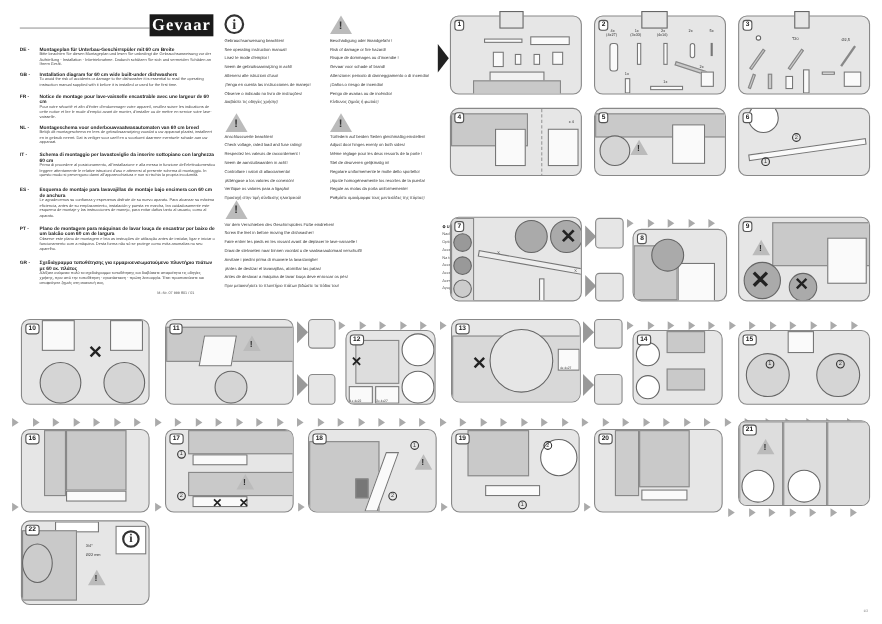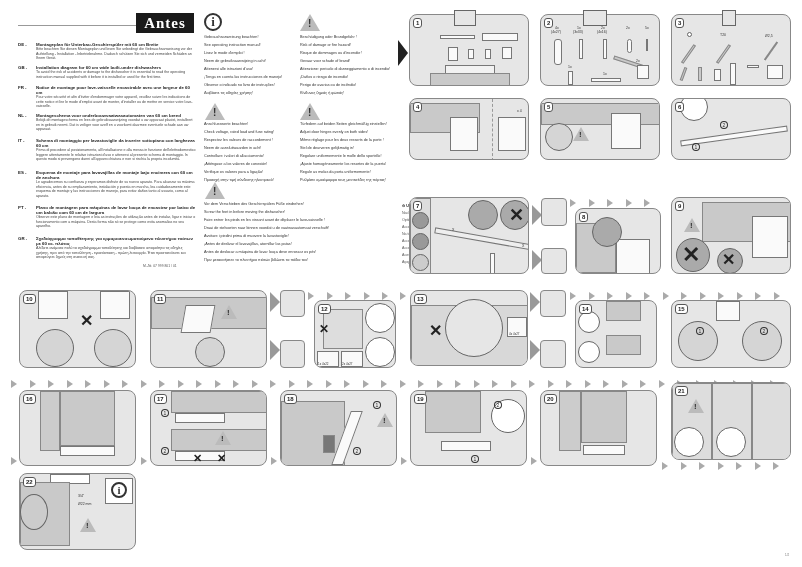--- a/index.html
+++ b/index.html
@@ -46,21 +46,21 @@
   .circ { position: absolute; border-radius: 50%; border: 1px solid #666; background: #d5d5d5; }
   .box { position: absolute; background: #fafafa; border: 0.8px solid #777; }
   .dark { position: absolute; background: #c9c9c9; border: 0.6px solid #888; }
   .xmark { position: absolute; font-weight: bold; color: #222; font-size: 16px; line-height: 1; }
   .label { position: absolute; font-size: 3.5px; color: #333; }
 </style>
 </head>
 <body>
 
 <div class="topline"></div>
-<div class="logo">Antes</div>
+<div class="logo">Gevaar</div>
 
 <div class="lang" style="top:42px">
   <div class="head">
       <span class="code">DE -</span>
       <span>Montageplan für Unterbau-Geschirrspüler mit 60 cm Breite</span>
     </div>
   <div class="body">Bitte beachten Sie diesen Montageplan und lesen Sie unbedingt die Gebrauchsanweisung vor der Aufstellung - Installation - Inbetriebnahme. Dadurch schützen Sie sich und vermeiden Schäden an Ihrem Gerät.</div>
 </div>
 <div class="lang" style="top:65px">
   <div class="head">

